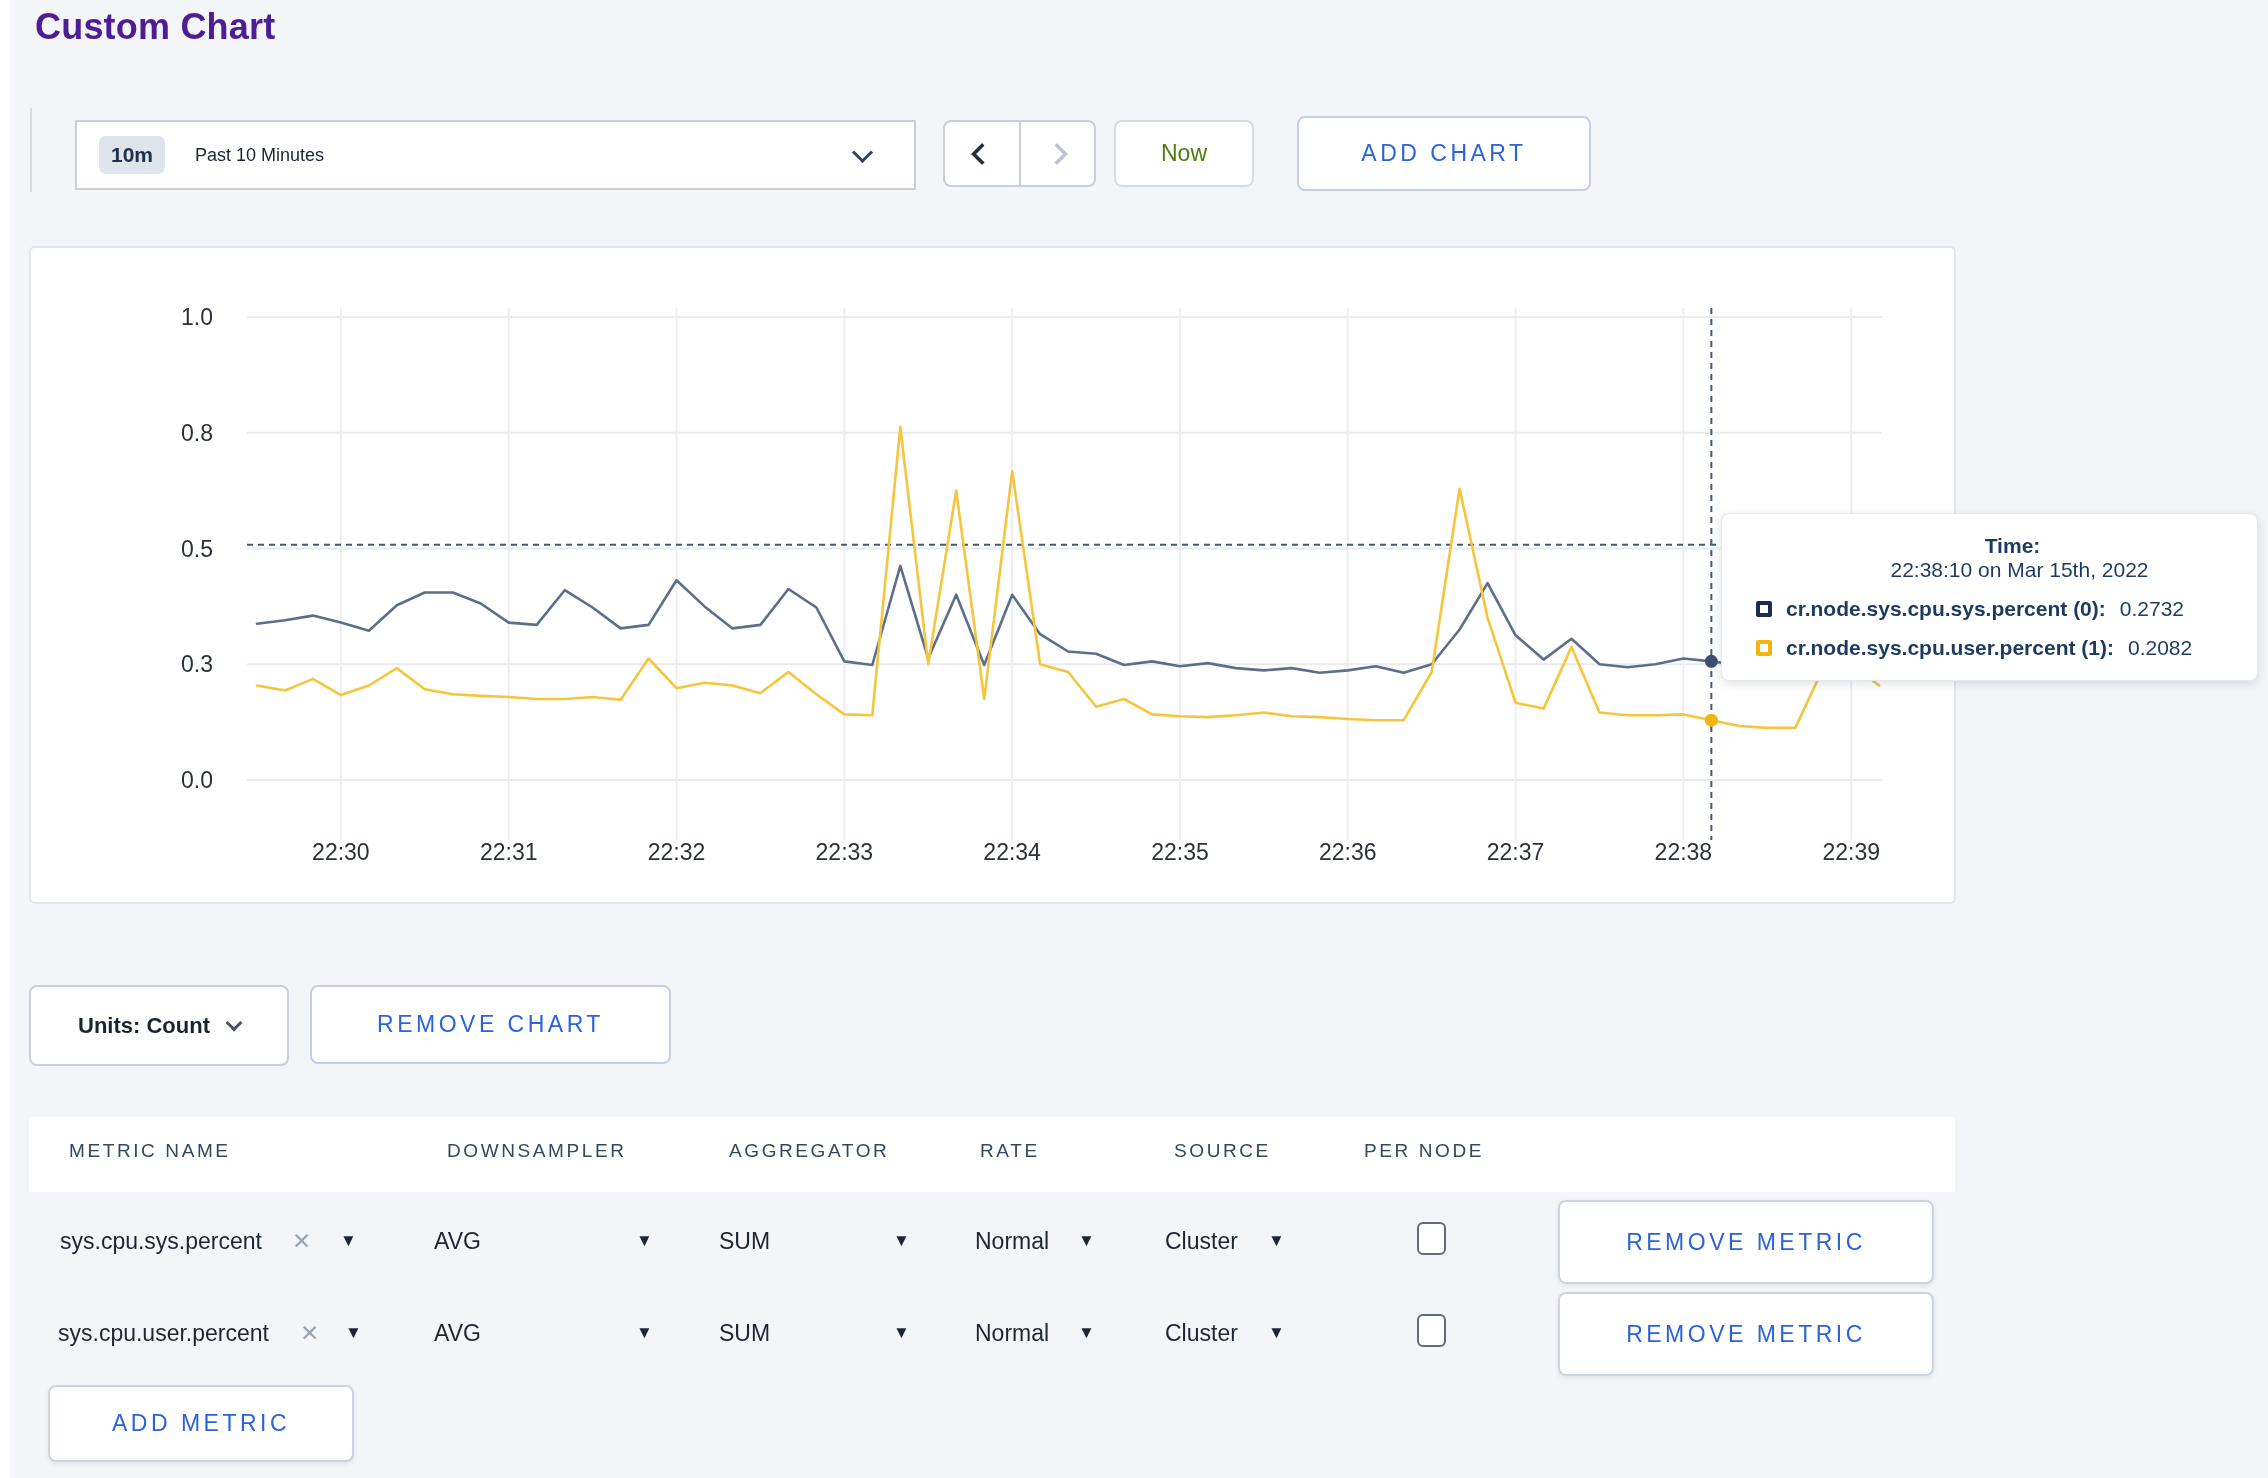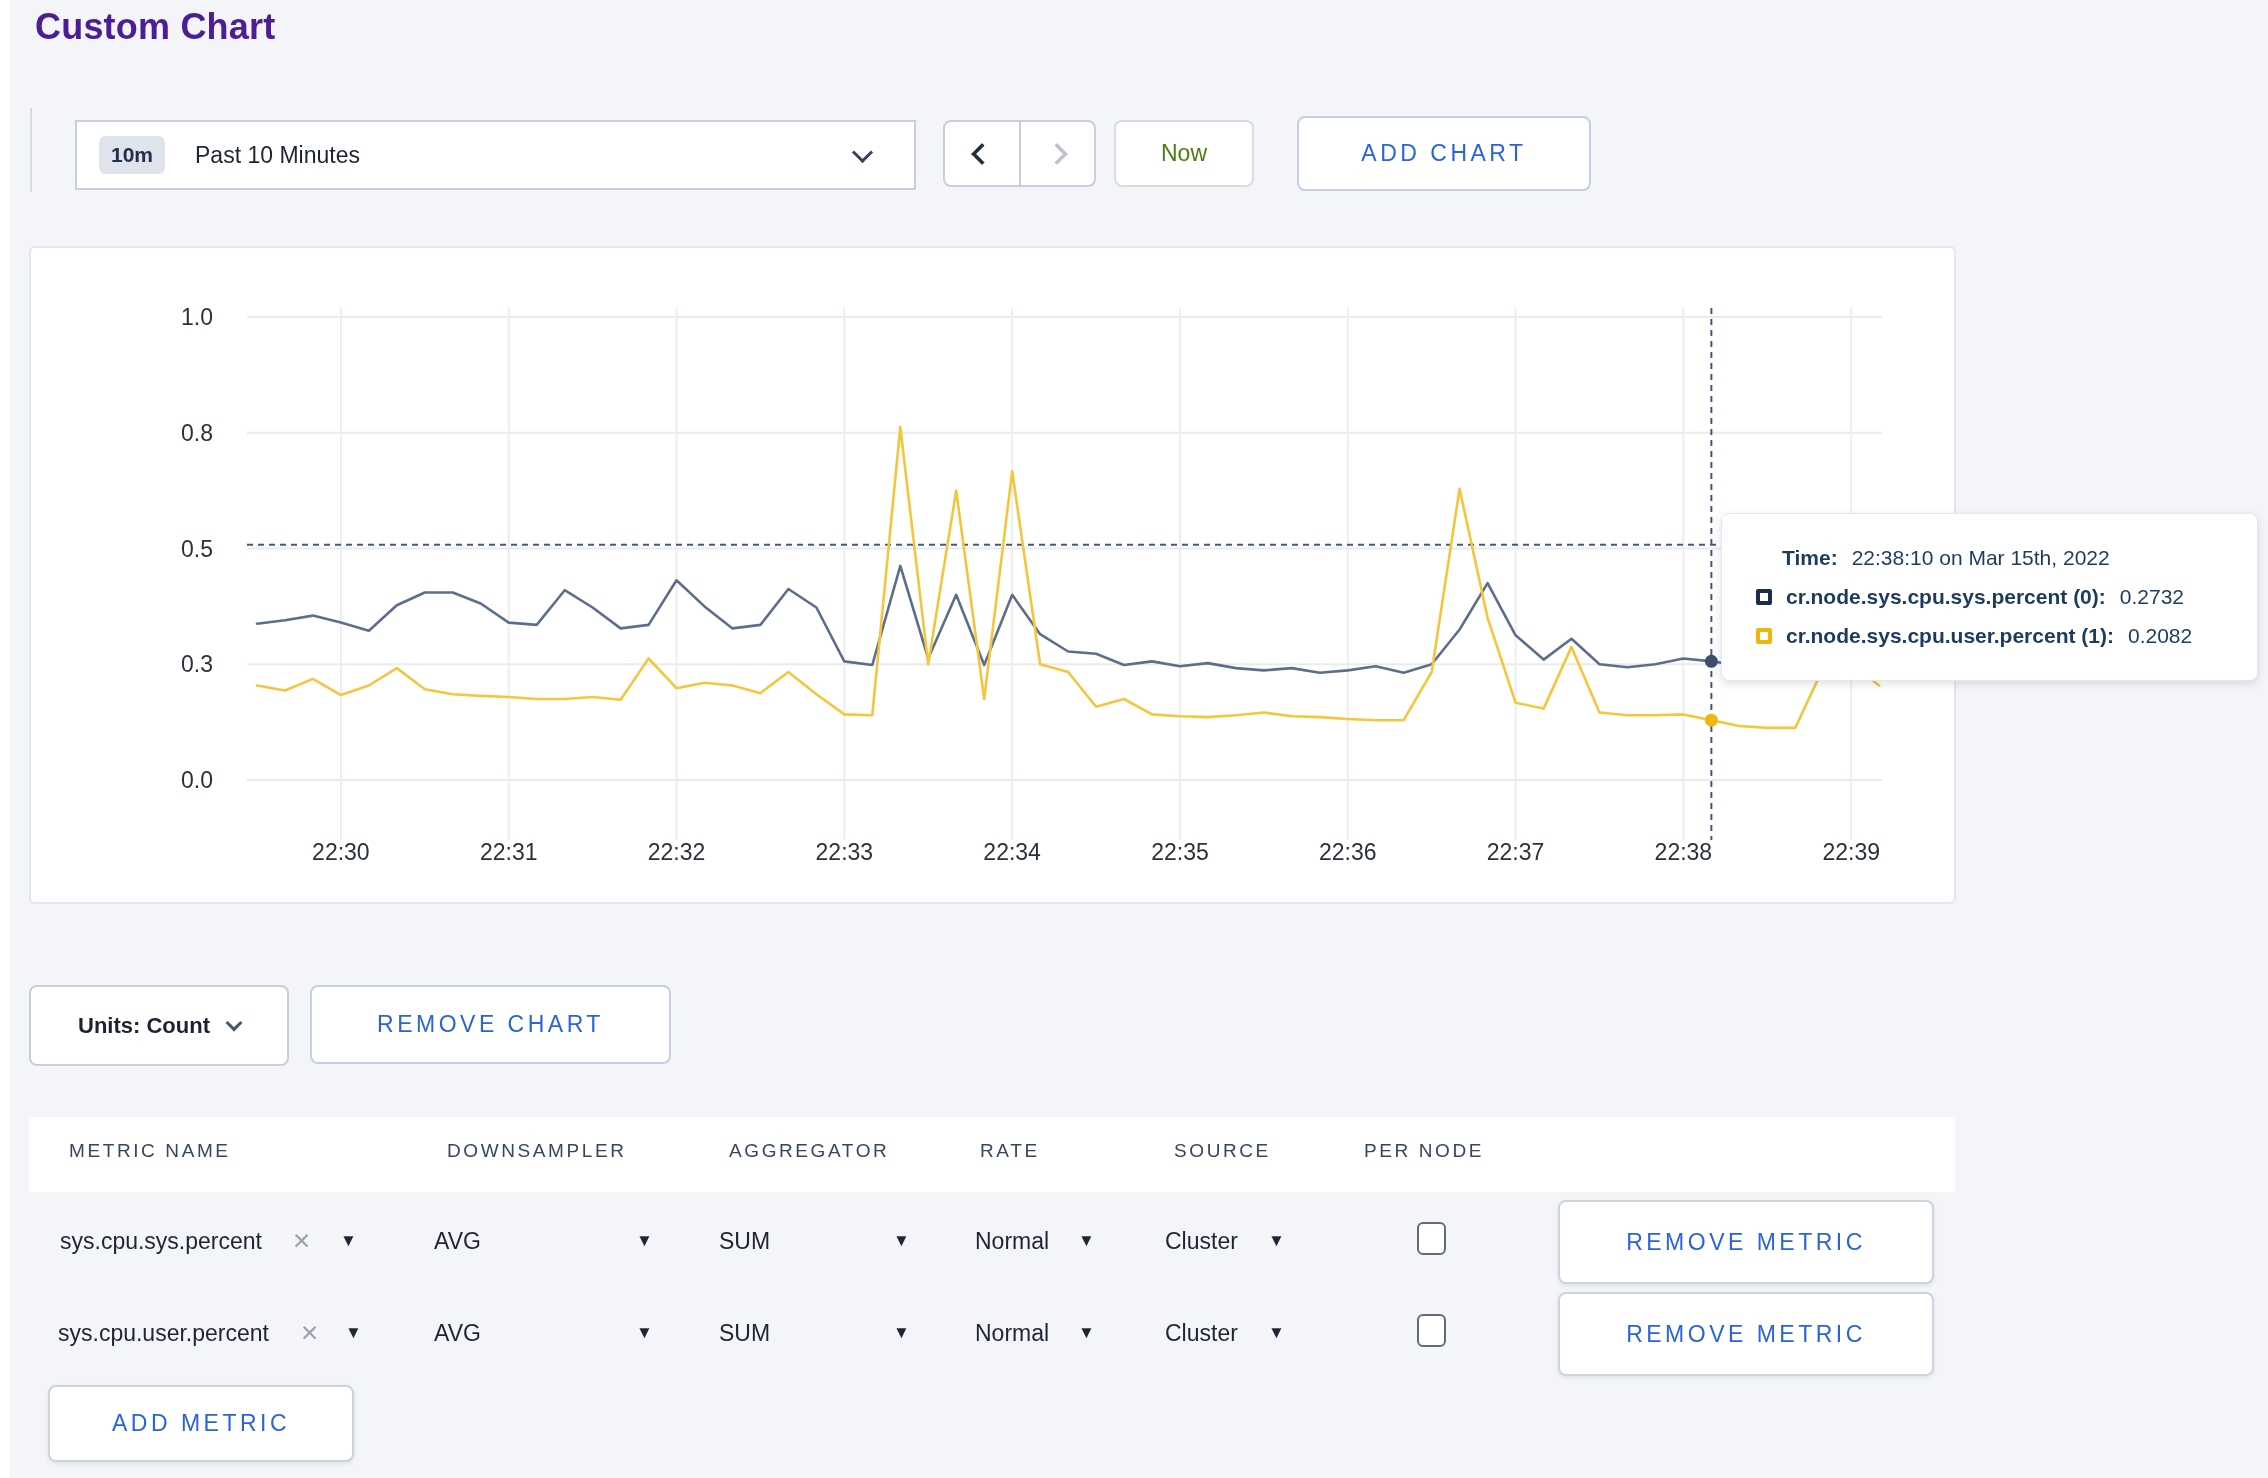--- a/index.html
+++ b/index.html
@@ -22,21 +22,21 @@
 
   .time-dropdown {
     position:absolute; left:75px; top:120px; width:841px; height:70px;
     background:#fff; border:2px solid #c9ced8; border-radius:0;
     display:flex; align-items:center; cursor:pointer;
   }
   .range-badge {
     margin-left:22px; background:#dfe3ec; color:#20304a;
     font-size:21px; font-weight:700; padding:7px 12px; border-radius:7px;
   }
-  .range-label { margin-left:30px; font-size:23px; color:#1d2532; }
+  .range-label { margin-left:30px; font-size:18px; color:#1d2532; }
   .chev {
     display:inline-block; width:15px; height:15px;
     border-right:3px solid #37415a; border-bottom:3px solid #37415a;
     transform:rotate(45deg);
   }
   .time-dropdown .chev { position:absolute; right:44px; top:23px; }
 
   .nav-group {
     position:absolute; left:943px; top:120px; width:153px; height:67px;
     background:#fff; border:2px solid #c9ced8; border-radius:8px;
@@ -67,21 +67,21 @@
   .chart-card svg { position:absolute; left:0; top:0; }
 
   .chart-tooltip {
     position:absolute; left:1721px; top:513px; width:537px; height:168px;
     background:#fff; border:1px solid #e4e7eb; border-radius:8px;
     box-shadow:0 3px 10px rgba(40,50,70,.14);
     display:flex; flex-direction:column; justify-content:center; gap:15px;
     padding-left:34px; z-index:5;
   }
   .t-row { display:flex; align-items:center; font-size:21px; color:#1d3a5f; }
-  .t-row.time { padding-left:26px; }
+  .t-row.time { padding-left:26px;flex-direction:column; }
   .t-label { font-weight:700; margin-right:14px; }
   .swatch { width:16px; height:16px; border-radius:2px; background:#fff; margin-right:14px; flex:none; }
   .swatch.sys  { border:4px solid #1c2c4f; }
   .swatch.user { border:4px solid #f0b60e; }
 
   
   .units-btn {
     position:absolute; left:29px; top:985px; width:260px; height:81px;
     background:#fff; border:2px solid #c9ced8; border-radius:8px;
     display:flex; align-items:center; justify-content:center; gap:18px; cursor:pointer;

